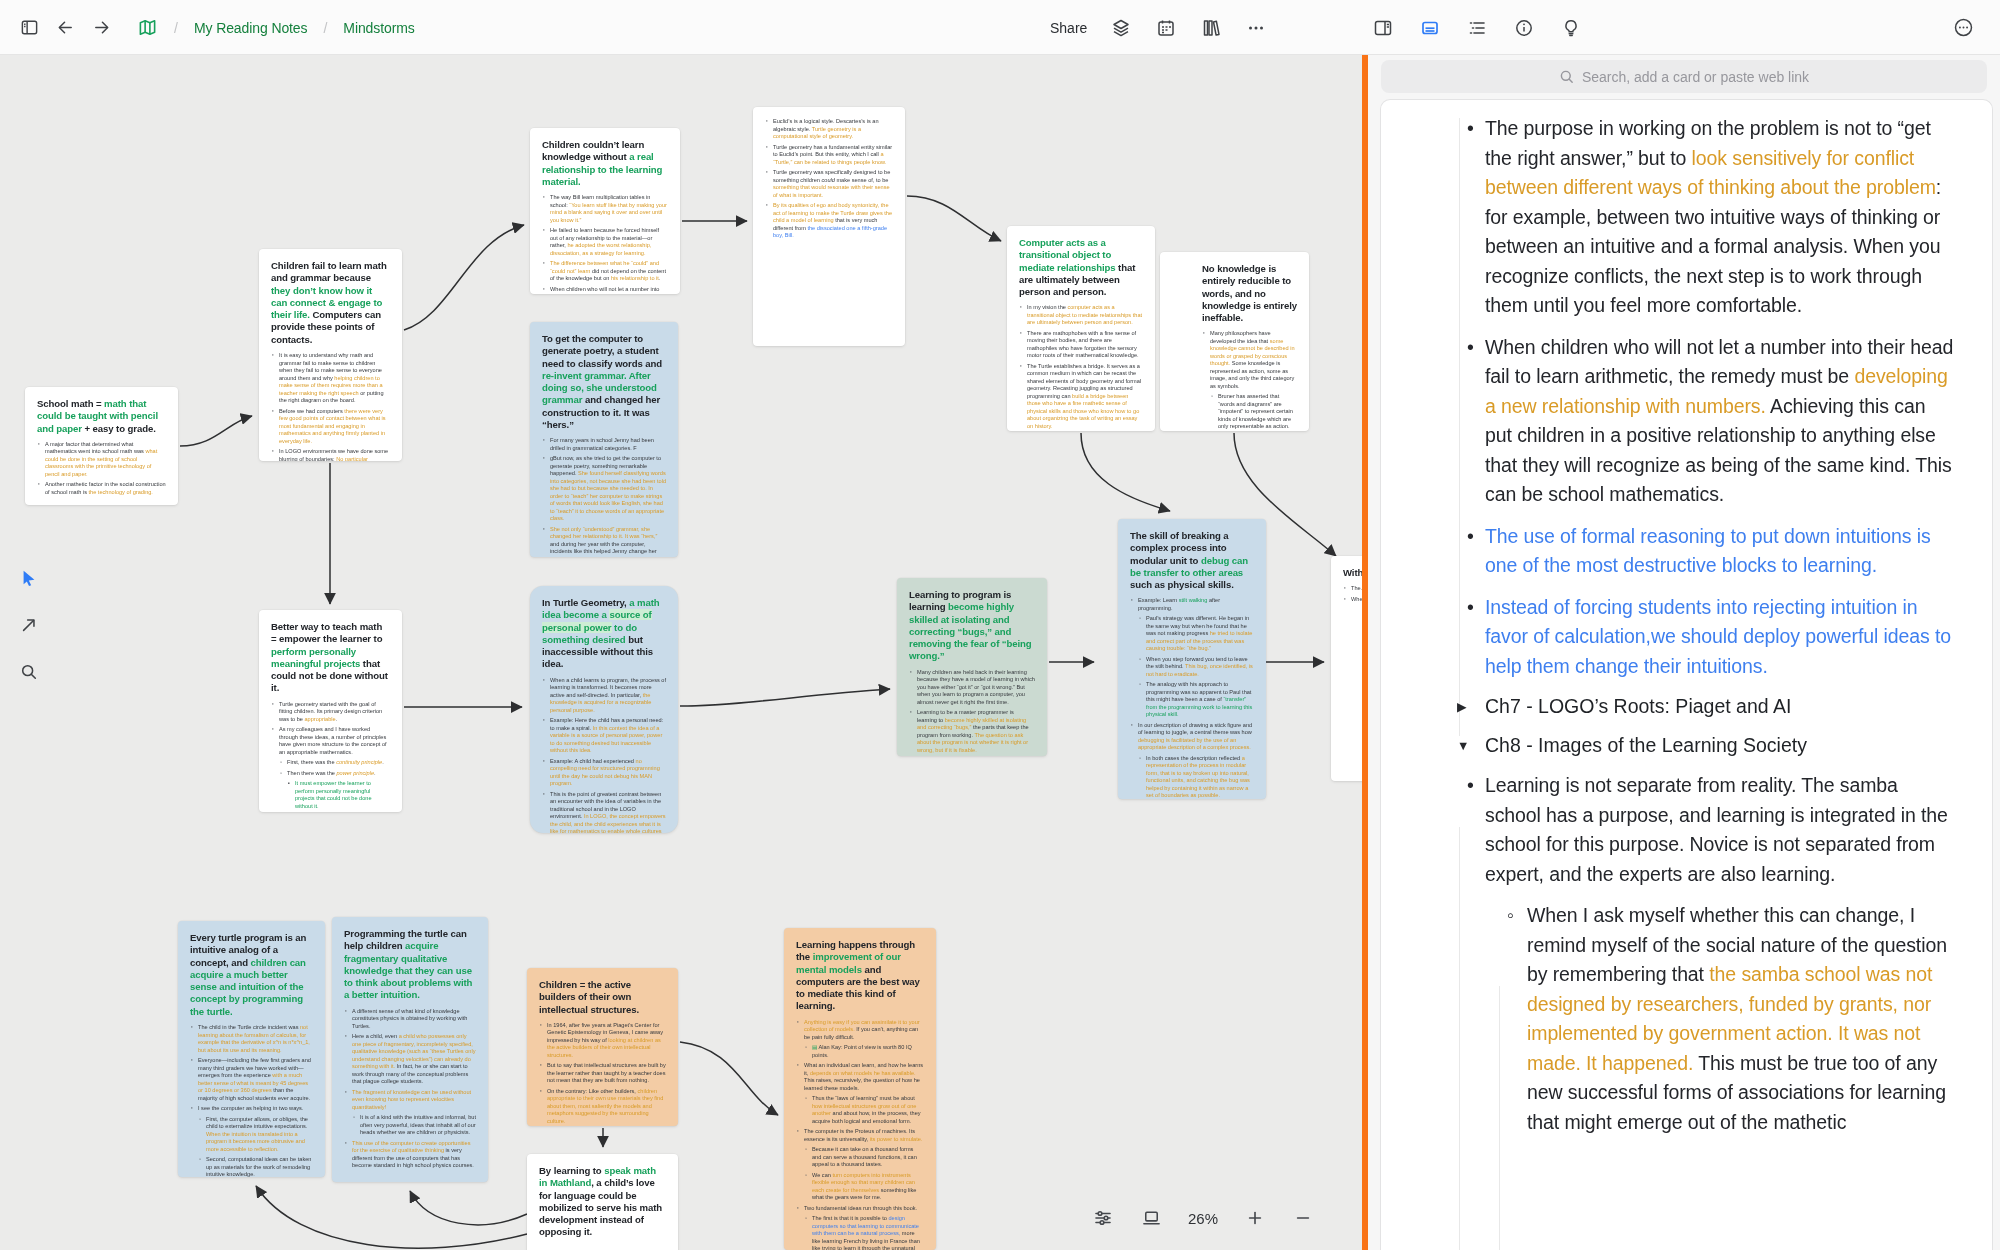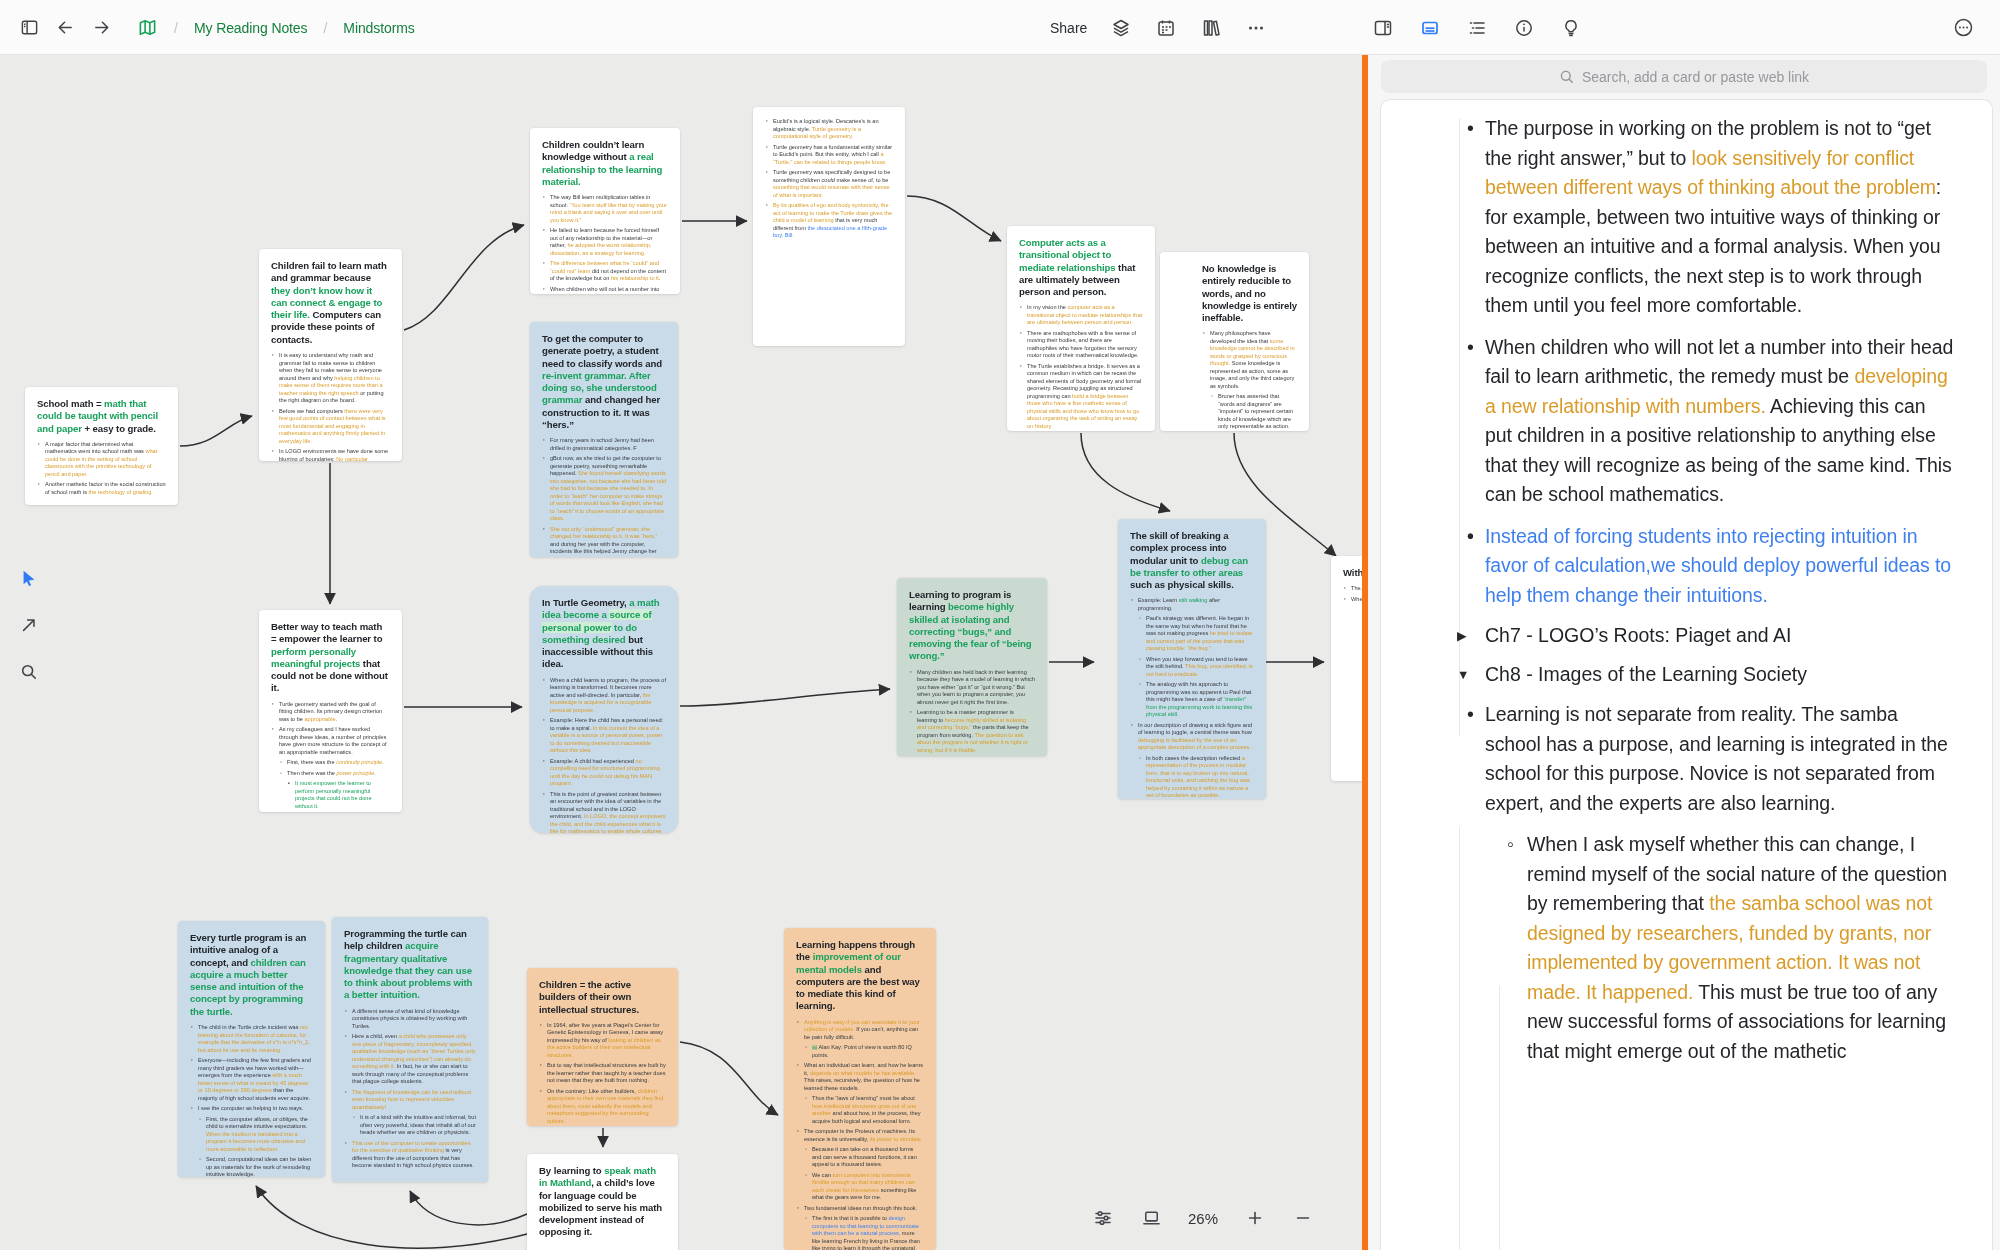--- a/index.html
+++ b/index.html
@@ -393,21 +393,21 @@
       </svg>
     <span>Search, add a card or paste web link</span>
   </div>
   <div class="outline-card">
     <div class="guide" style="left:78px; top:18px; height:618px;"></div>
     <div class="guide" style="left:78px; top:727px; height:424px;"></div>
     <div class="guide" style="left:118px; top:886px; height:265px;"></div>
     <div id="panel-outline">
         <div class="pb l1"><span class="pm">•</span><span class="c-k">The purpose in working on the problem is not to “get the right answer,” but to </span><span class="c-o">look sensitively for conflict between different ways of thinking about the problem</span><span class="c-k">: for example, between two intuitive ways of thinking or between an intuitive and a formal analysis. When you recognize conflicts, the next step is to work through them until you feel more comfortable.</span></div>
         <div class="pb l1"><span class="pm">•</span><span class="c-k">When children who will not let a number into their head fail to learn arithmetic, the remedy must be </span><span class="c-o">developing a new relationship with numbers.</span><span class="c-k"> Achieving this can put children in a positive relationship to anything else that they will recognize as being of the same kind. This can be school mathematics.</span></div>
-        <div class="pb l1"><span class="pm">•</span></div>
+        <div class="pb l1"><span class="pm">•</span><span class="c-b">The use of formal reasoning to put down intuitions is one of the most destructive blocks to learning.</span></div>
         <div class="pb l1"><span class="pm">•</span><span class="c-b">Instead of forcing students into rejecting intuition in favor of calculation,we should deploy powerful ideas to help them change their intuitions.</span></div>
         <div class="psec"><span class="tri">▶</span><span>Ch7 - LOGO’s Roots: Piaget and AI</span></div>
         <div class="psec"><span class="tri">▼</span><span>Ch8 - Images of the Learning Society</span></div>
         <div class="pb l1"><span class="pm">•</span><span class="c-k">Learning is not separate from reality. The samba school has a purpose, and learning is integrated in the school for this purpose. Novice is not separated from expert, and the experts are also learning.</span></div>
         <div class="pb l2"><span class="pm">◦</span><span class="c-k">When I ask myself whether this can change, I remind myself of the social nature of the question by remembering that </span><span class="c-o">the samba school was not designed by researchers, funded by grants, nor implemented by government action. It was not made. It happened.</span><span class="c-k"> This must be true too of any new successful forms of associations for learning that might emerge out of the mathetic</span></div>
       </div>
   </div>
 </div>
 
 </body></html>

